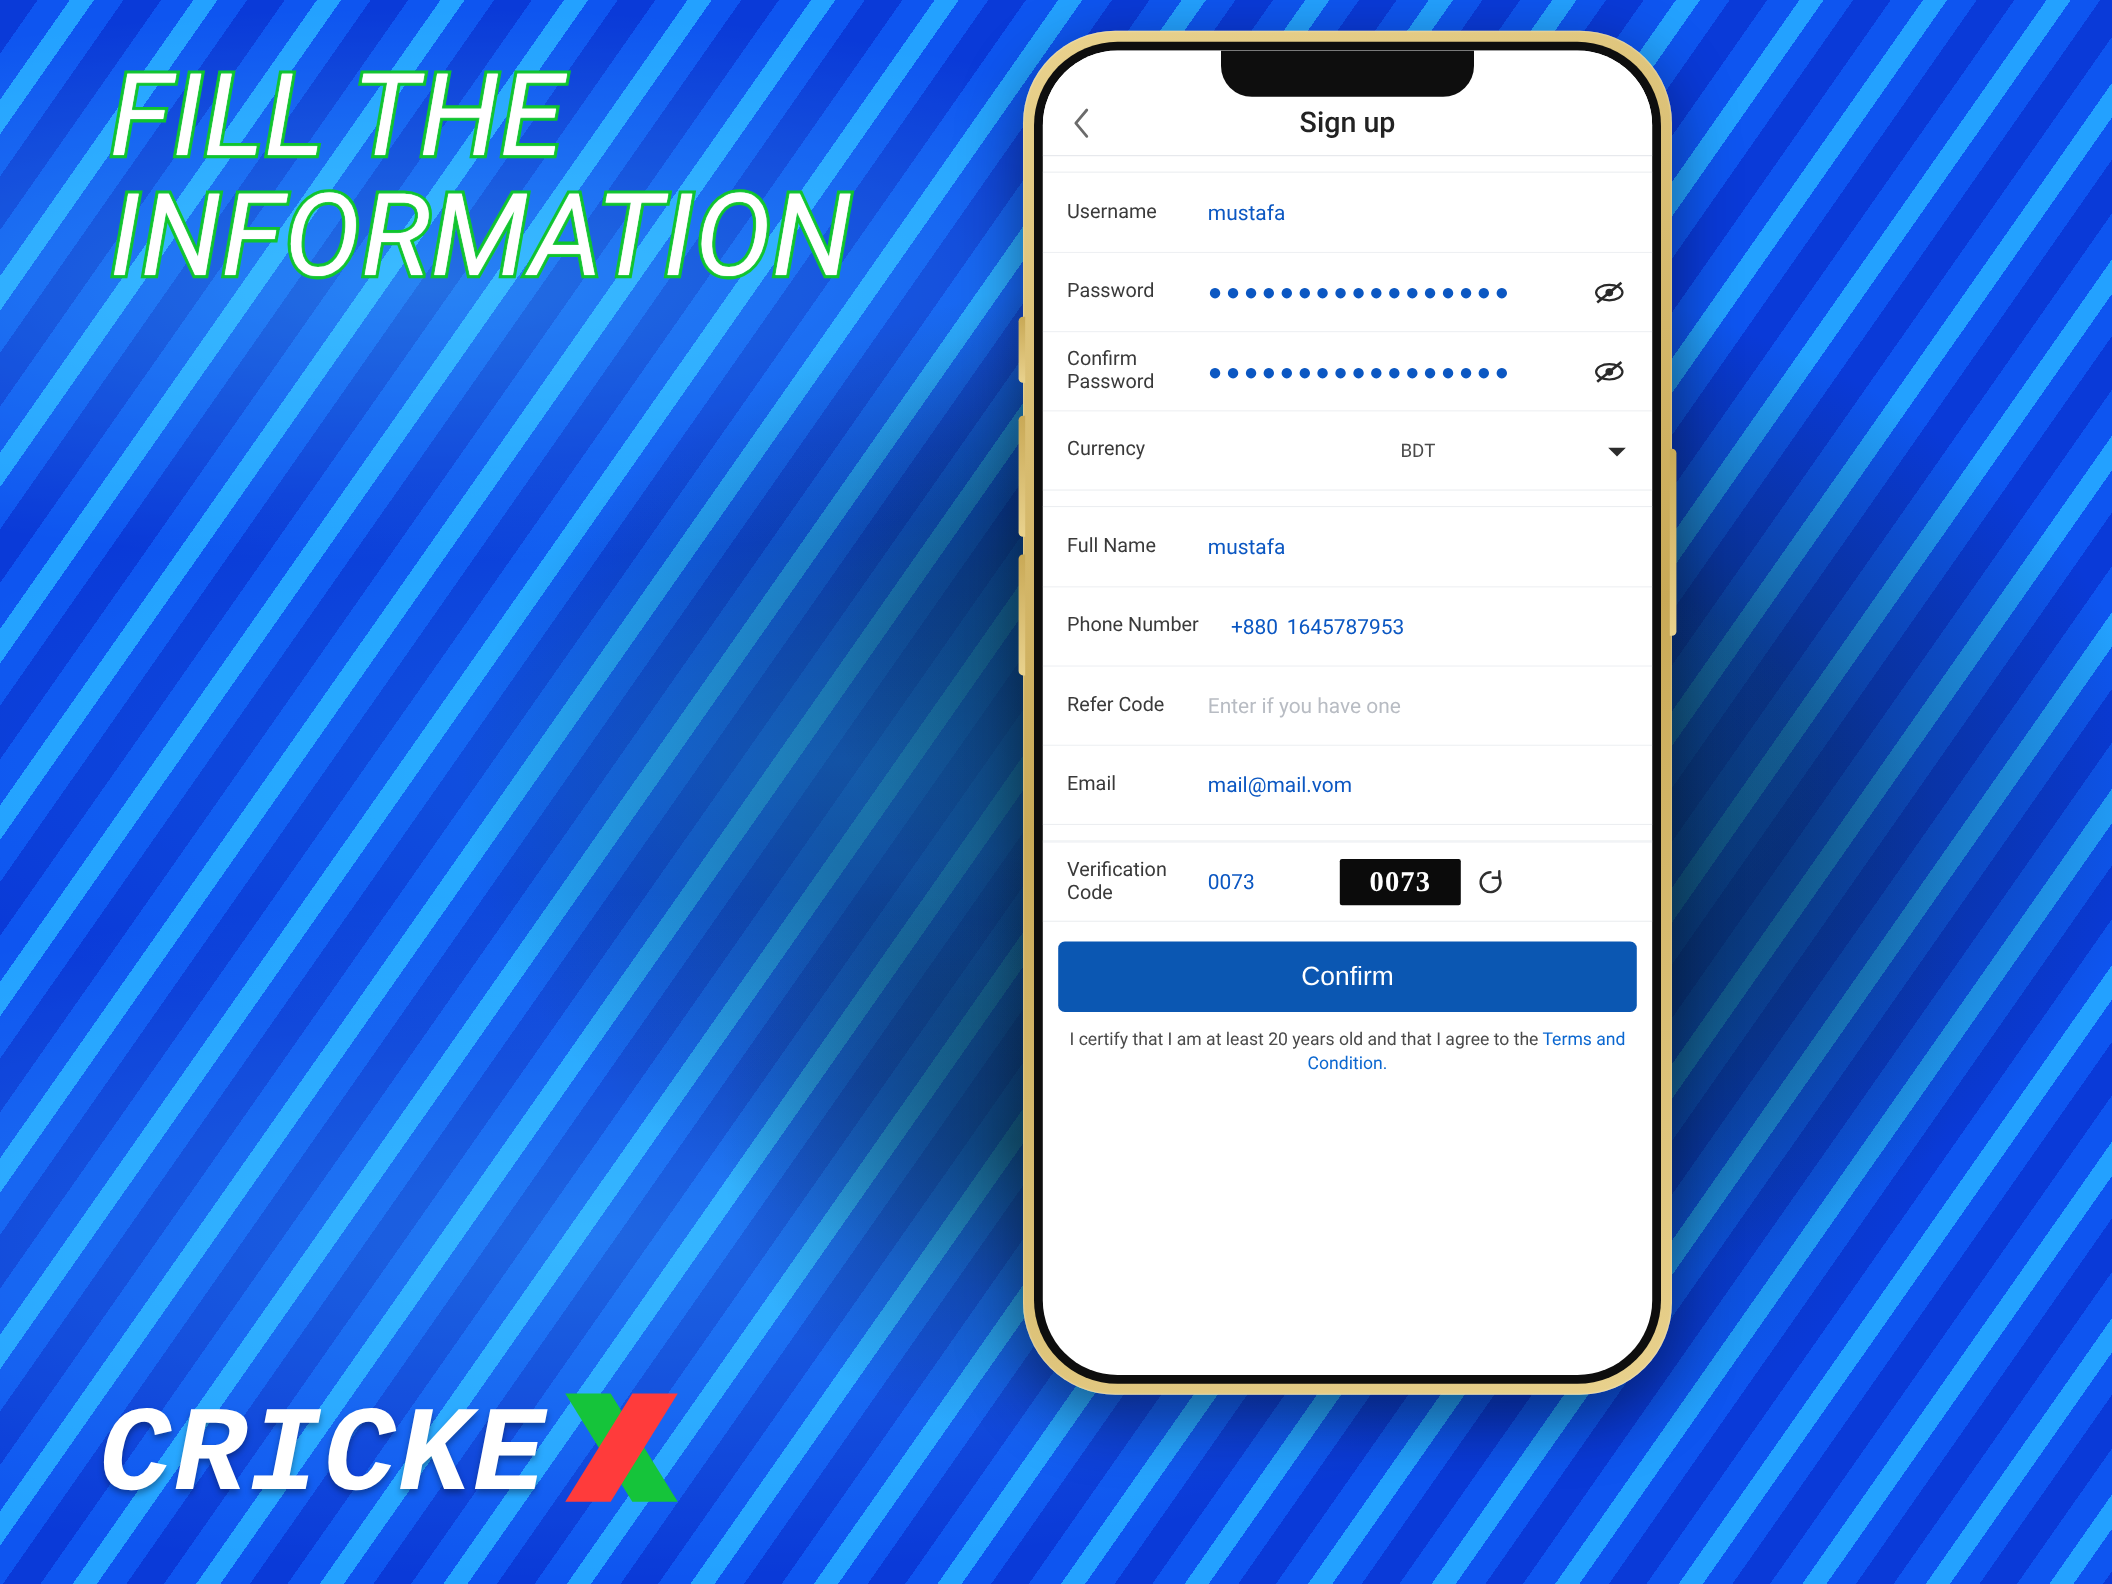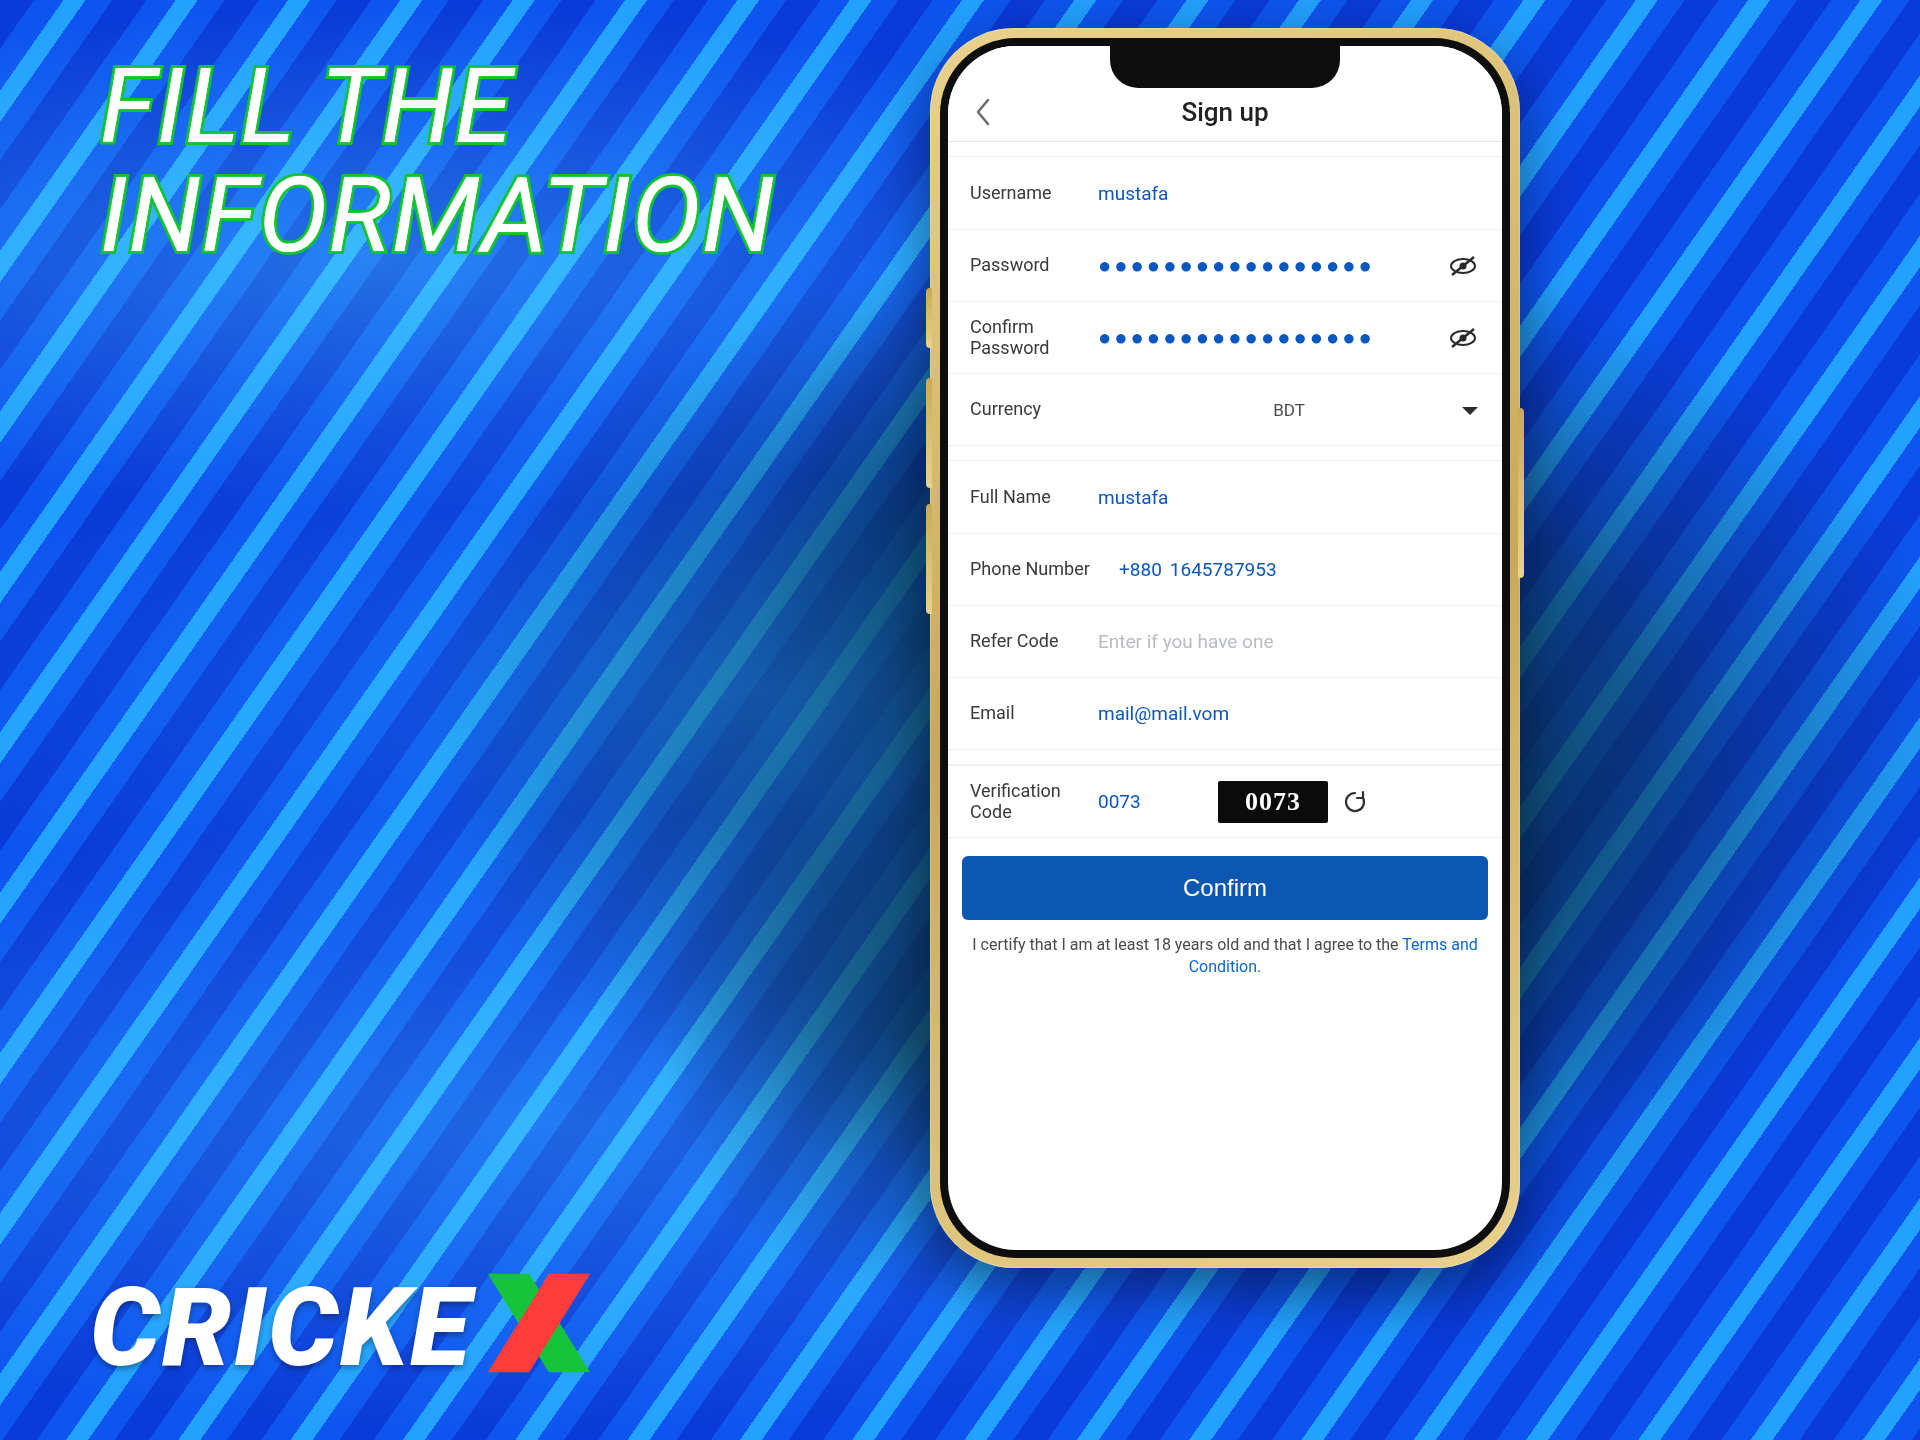--- a/index.html
+++ b/index.html
@@ -47,20 +47,21 @@
     position: absolute;
     left: 90px; bottom: 48px;
     display: flex; align-items: center;
     gap: 12px;
     color: #fff;
     font-style: italic;
     font-weight: 900;
     font-size: 110px;
     letter-spacing: 2px;
     text-shadow: 0 3px 6px rgba(0,0,0,0.35);
+    font-family: Liberation Mono, monospace;
   }
   .brand .x-wrap { position: relative; display: inline-block; }
   .brand svg { width: 118px; height: 100px; position: relative; top: 8px; display: inline-block; margin: 0 -4px; }
   
   .phone {
     position: absolute;
     top: 28px; left: 930px;
     width: 590px; height: 1240px;
     border-radius: 84px;
     background: linear-gradient(160deg, #e9d28e 0%, #c9a956 50%, #e9d28e 100%);
@@ -310,21 +311,21 @@
                       <path d="M21 3v6h-6" fill="none" stroke="currentColor" stroke-width="2.2" stroke-linecap="round" stroke-linejoin="round"></path>
                     </svg>
                 </button>
               </div>
             </div>
           </div>
 
           <button class="confirm-btn">Confirm</button>
 
           <p class="disclaimer">
-            <span>I certify that I am at least 18 years old and that I agree to the </span>
+            <span>I certify that I am at least 20 years old and that I agree to the </span>
             <a href="#">Terms and Condition.</a>
           </p>
 
         </div>
       </div>
     </div>
   </div>
 </div>
 
 </body></html>

